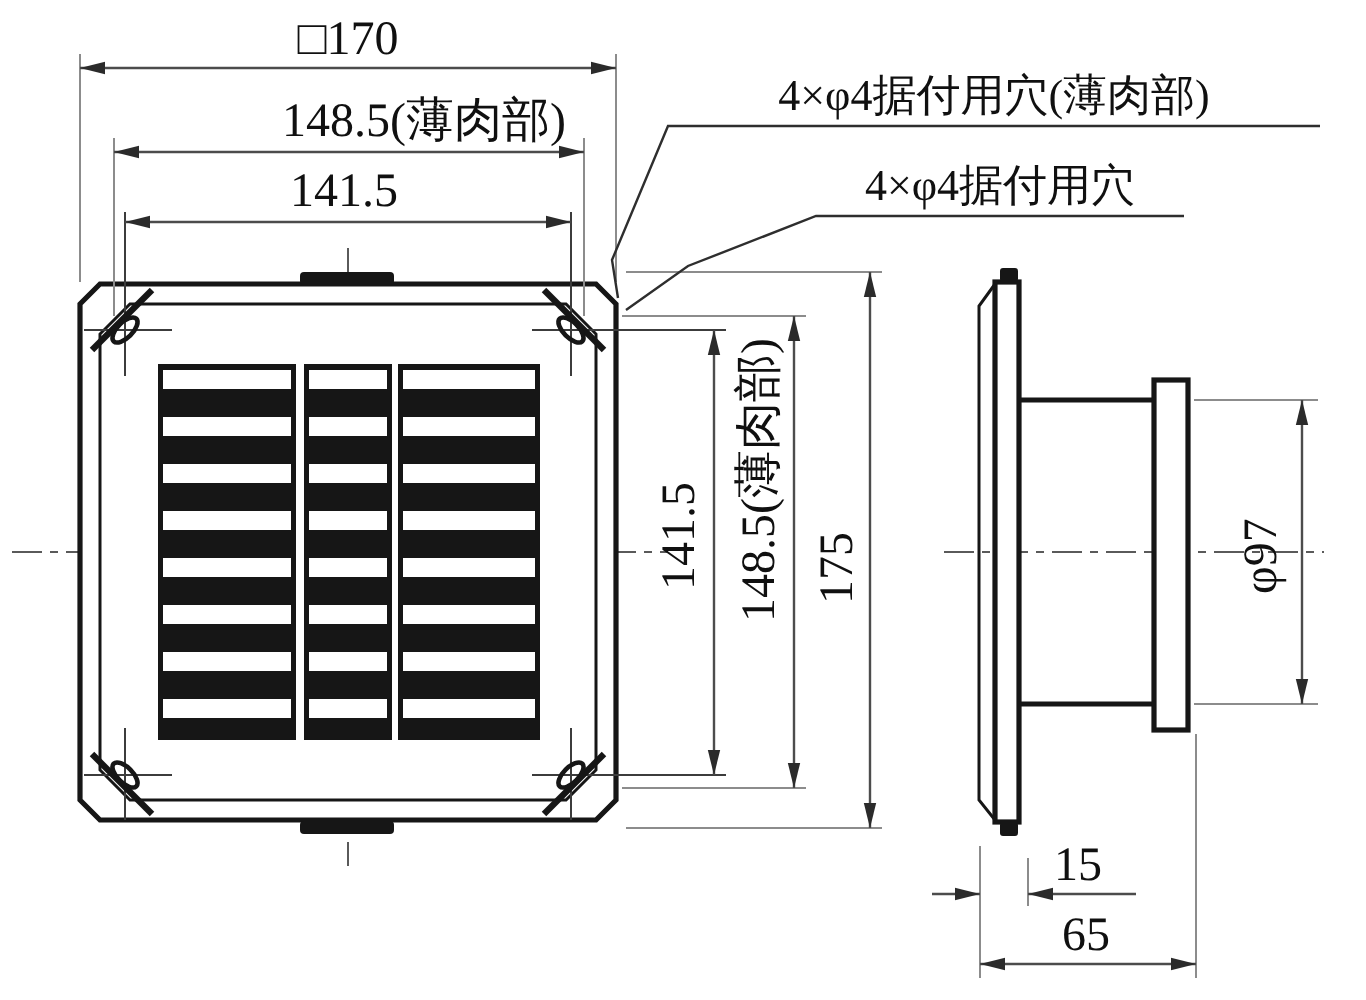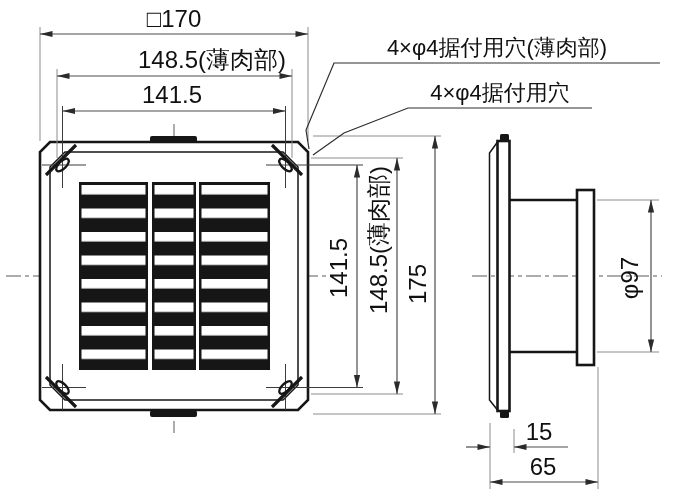--- a/index.html
+++ b/index.html
@@ -1,17 +1,17 @@
 <!DOCTYPE html>
 <html><head>
 <meta charset="utf-8">
 <style>
   html,body{margin:0;padding:0;background:#fff;}
   .stage{position:relative;width:683px;height:500px;background:#ffffff;overflow:hidden;
-         font-family:Liberation Sans, sans-serif;}
+         font-family:Liberation Serif, serif;}
   svg{display:block;}
   
   .obj{stroke:#161616;stroke-width:2.6;fill:none;stroke-linejoin:miter;}
   .obj-fill{stroke:#161616;stroke-width:2.6;fill:#ffffff;}
   .obj-thin{stroke:#161616;stroke-width:1.5;fill:none;}
   .obj-solid{fill:#161616;stroke:none;}
   .slotcol{fill:#161616;stroke:none;}
   
   .dimline{stroke:#4c4c4c;stroke-width:1.2;fill:none;}
   .extline{stroke:#8c8c8c;stroke-width:1;fill:none;}

